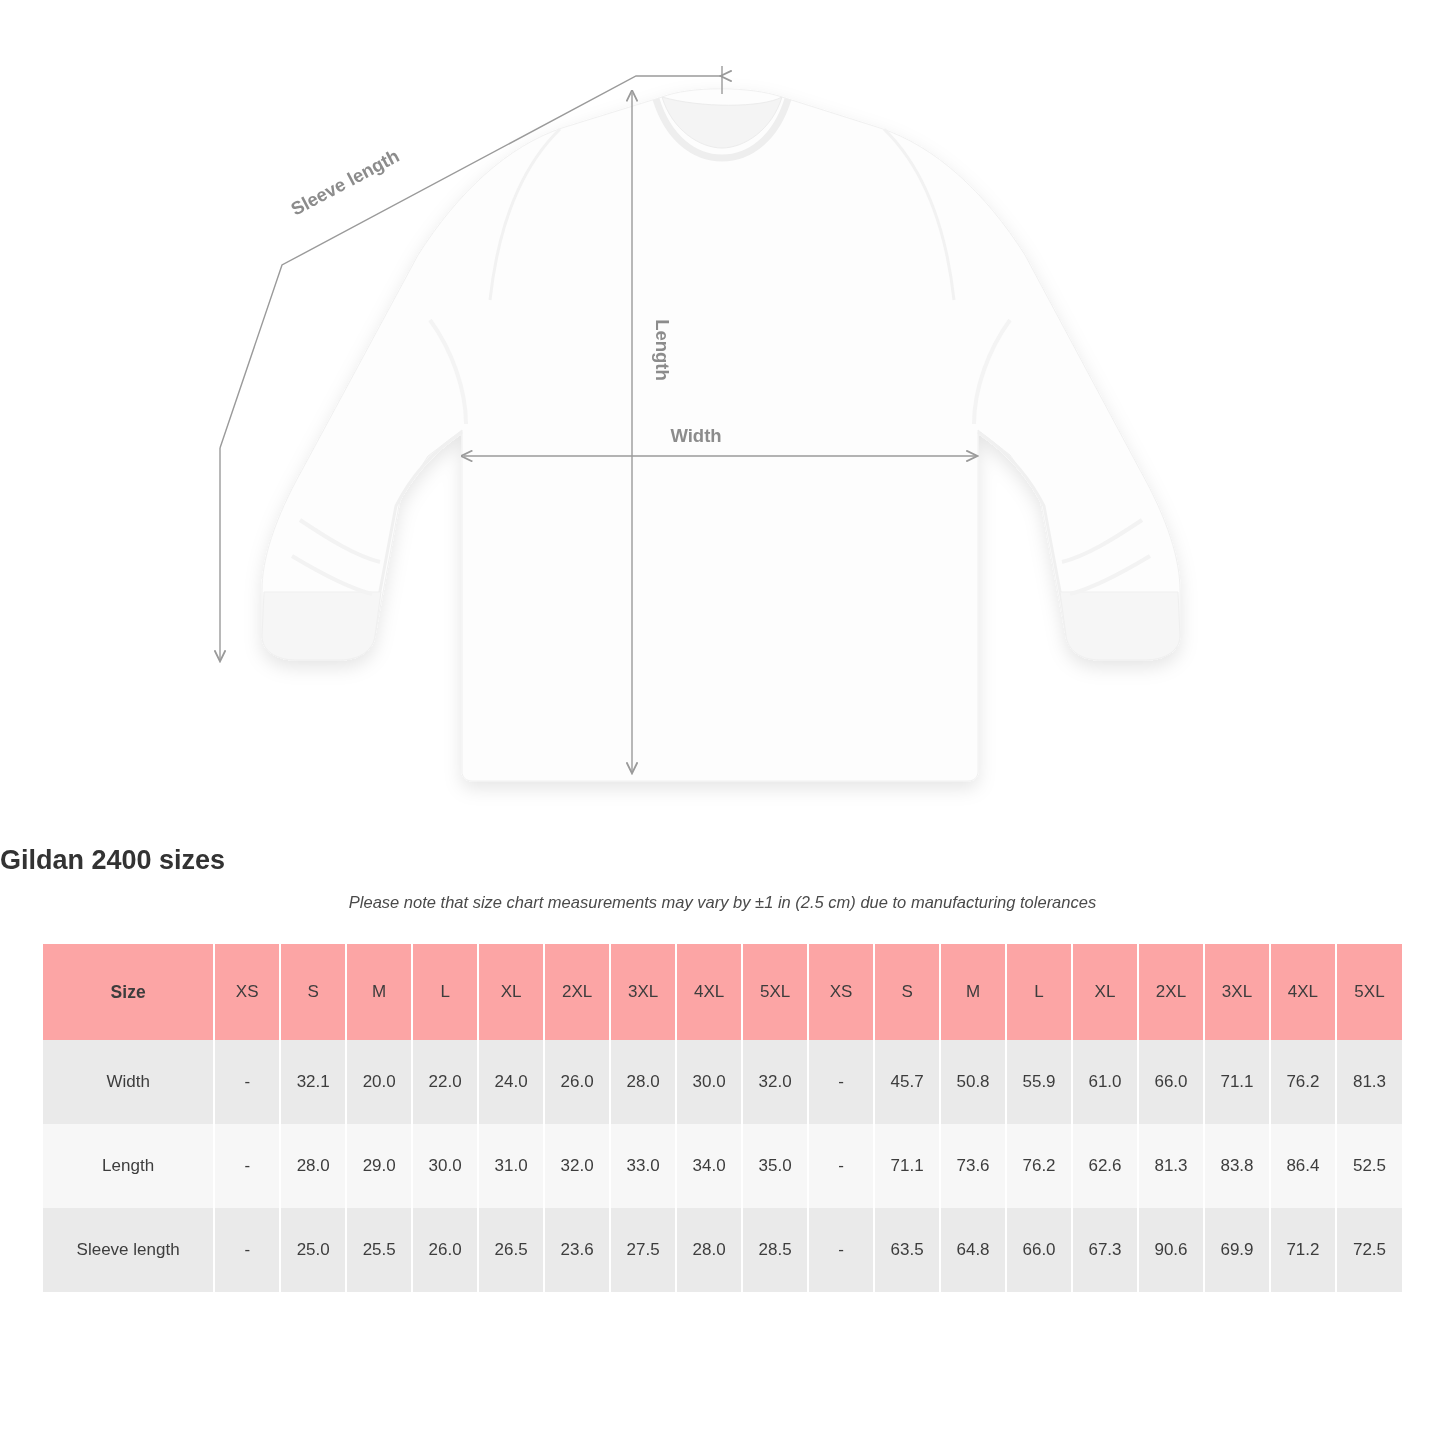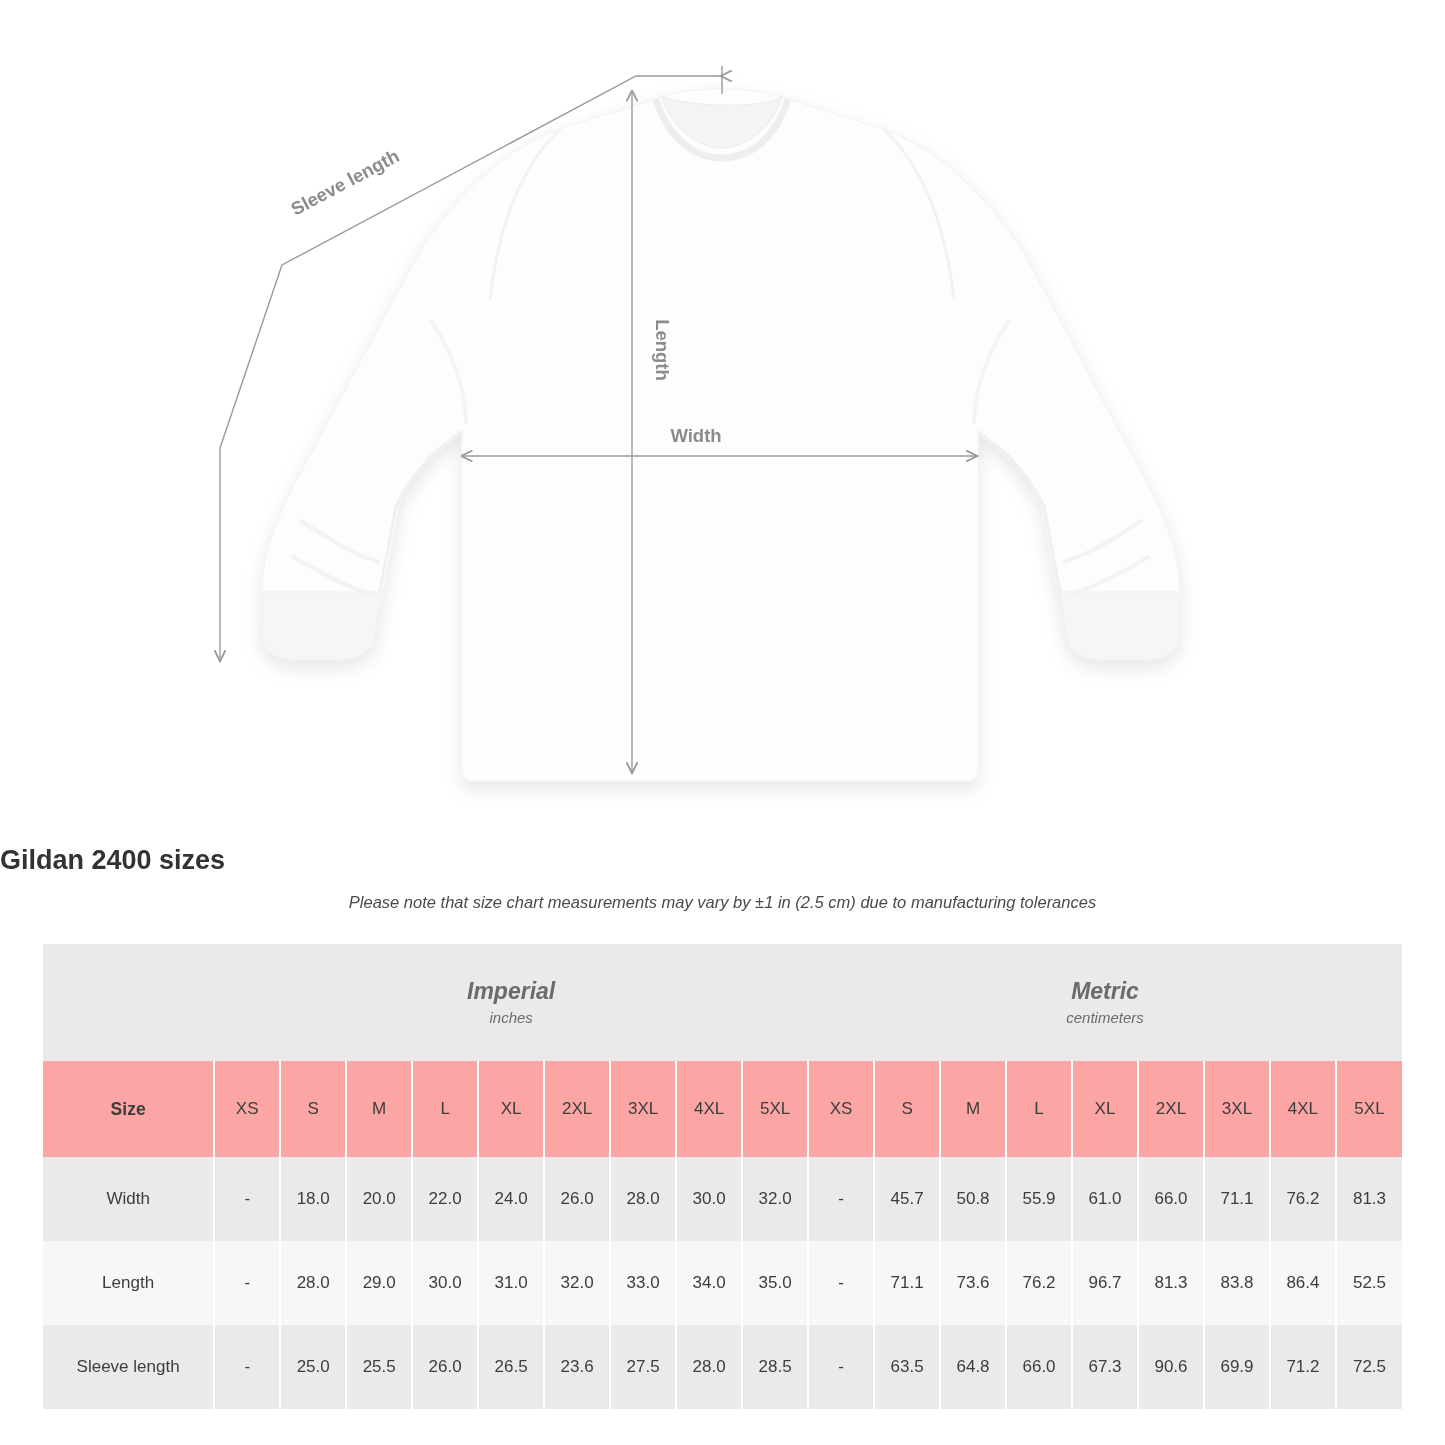--- a/index.html
+++ b/index.html
@@ -223,31 +223,20 @@
 <div id="chart-title">Gildan 2400 sizes</div>
 <div id="chart-subtitle">Please note that size chart measurements may vary by ±1 in (2.5 cm) due to manufacturing tolerances</div>
 
 <div id="size-table-wrap">
   <table class="size-table">
     <colgroup>
       <col style="width:12.6%">
       <col span="18" style="width:4.856%">
     </colgroup>
     <tbody>
-      <tr class="unit-header-row">
-        <td></td>
-        <td colspan="9">
-          <div class="unit-title">Imperial</div>
-          <div class="unit-sub">inches</div>
-        </td>
-        <td colspan="9">
-          <div class="unit-title">Metric</div>
-          <div class="unit-sub">centimeters</div>
-        </td>
-      </tr>
 
       <tr class="size-row">
         <td class="rowlabel">Size</td>
         <td>XS</td>
         <td>S</td>
         <td>M</td>
         <td>L</td>
         <td>XL</td>
         <td>2XL</td>
         <td>3XL</td>
@@ -260,21 +249,21 @@
         <td>XL</td>
         <td>2XL</td>
         <td>3XL</td>
         <td>4XL</td>
         <td>5XL</td>
       </tr>
 
       <tr class="data-row shade">
         <td class="rowlabel">Width</td>
         <td>-</td>
-        <td>18.0</td>
+        <td>32.1</td>
         <td>20.0</td>
         <td>22.0</td>
         <td>24.0</td>
         <td>26.0</td>
         <td>28.0</td>
         <td>30.0</td>
         <td>32.0</td>
         <td>-</td>
         <td>45.7</td>
         <td>50.8</td>
@@ -294,21 +283,21 @@
         <td>30.0</td>
         <td>31.0</td>
         <td>32.0</td>
         <td>33.0</td>
         <td>34.0</td>
         <td>35.0</td>
         <td>-</td>
         <td>71.1</td>
         <td>73.6</td>
         <td>76.2</td>
-        <td>96.7</td>
+        <td>62.6</td>
         <td>81.3</td>
         <td>83.8</td>
         <td>86.4</td>
         <td>52.5</td>
       </tr>
 
       <tr class="data-row shade">
         <td class="rowlabel">Sleeve length</td>
         <td>-</td>
         <td>25.0</td>

